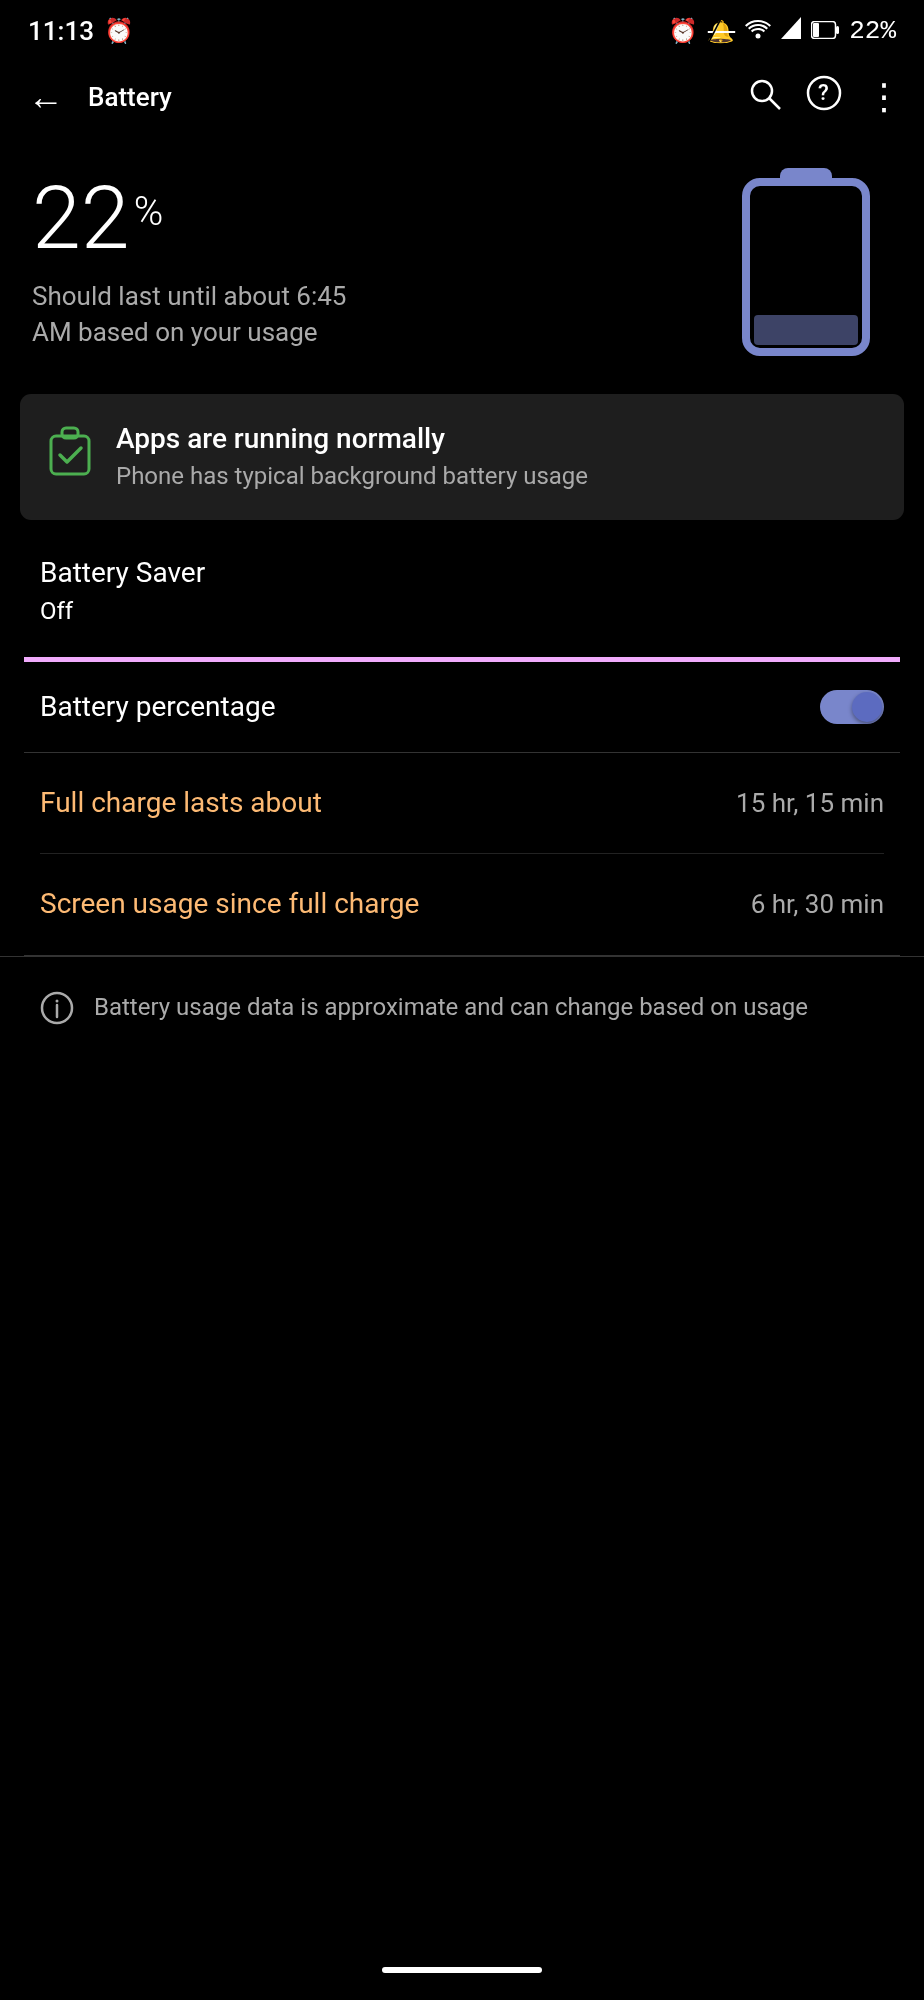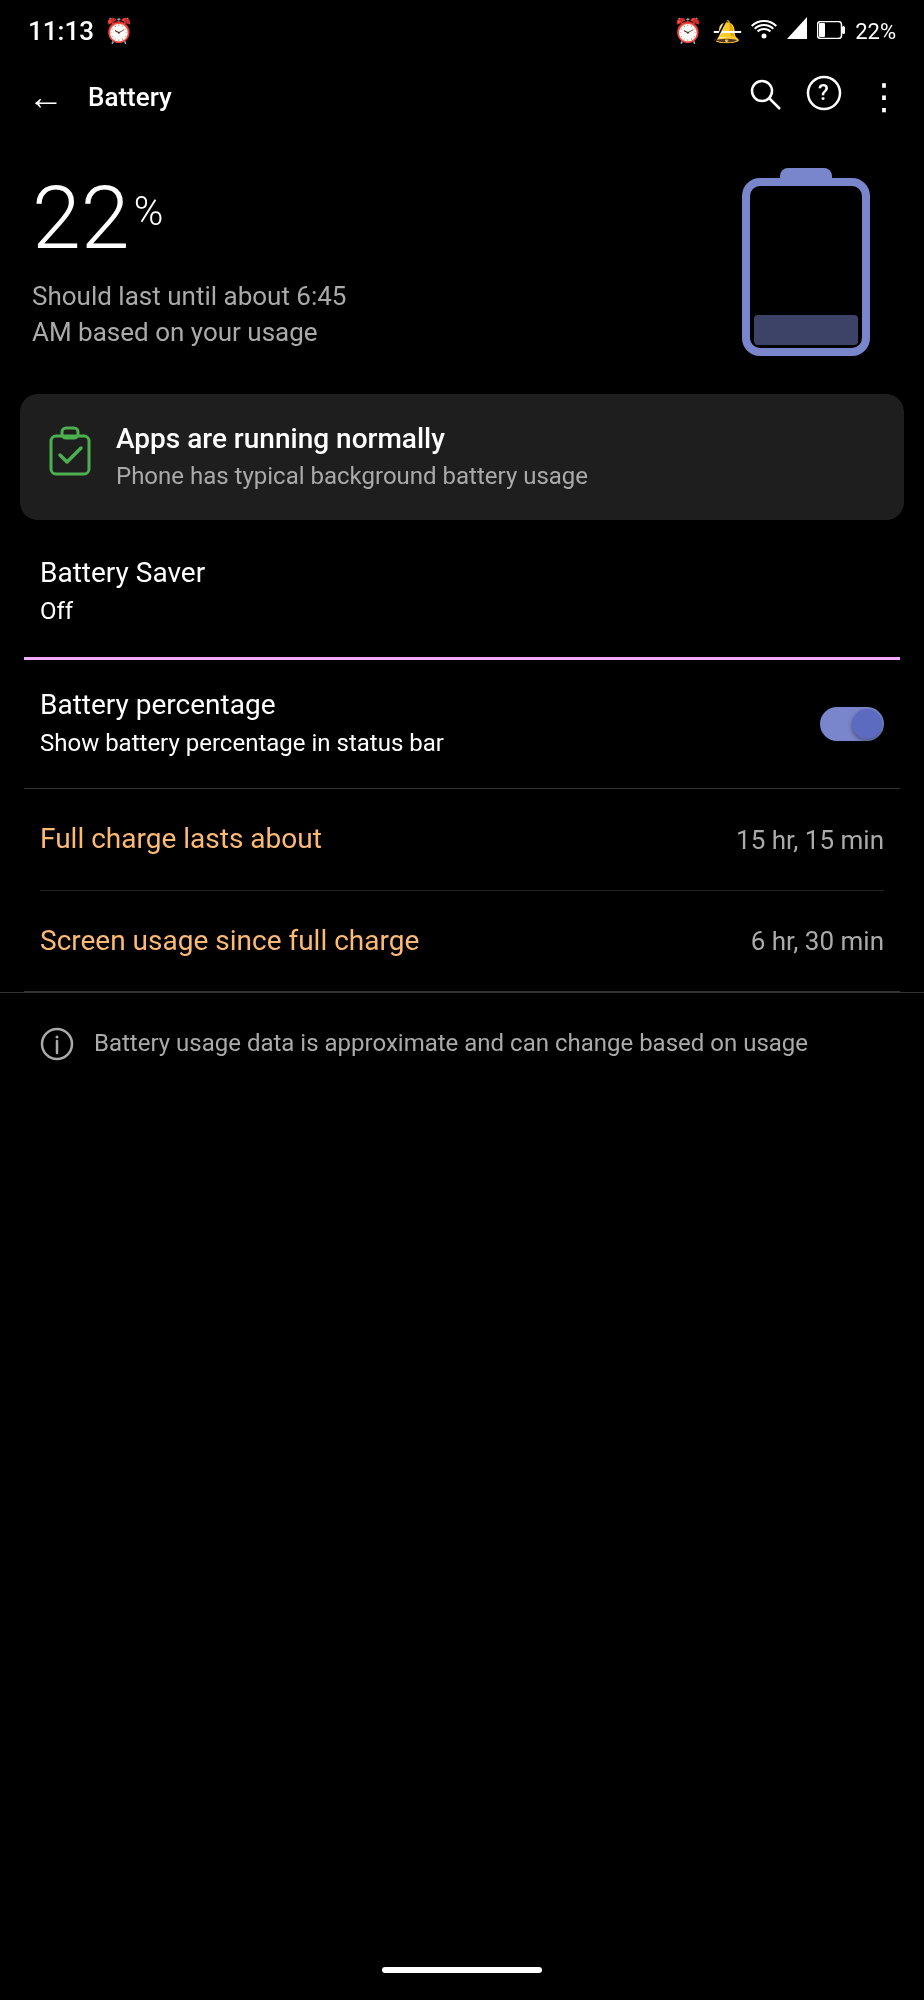--- a/index.html
+++ b/index.html
@@ -98,21 +98,21 @@
     .battery-icon-container {
       display: flex;
       align-items: center;
       justify-content: center;
       padding-right: 16px;
     }
 
     
     .apps-running-card {
       background: #1e1e1e;
-      border-radius: 18px;
+      border-radius: 11px;
       margin: 0 20px 8px 20px;
       padding: 28px 28px;
       display: flex;
       align-items: center;
       gap: 24px;
     }
     .apps-running-icon {
       font-size: 40px;
       color: #4caf50;
       flex-shrink: 0;
@@ -129,21 +129,21 @@
       margin-top: 6px;
       line-height: 1.3;
     }
 
     
     .settings-list {
       padding: 0 24px;
     }
     .settings-item {
       padding: 28px 16px;
-      border-bottom: 3px solid #f0abfc;
+      border-bottom: 5px solid #f0abfc;
       cursor: pointer;
     }
     .settings-item:last-child {
       border-bottom: none;
     }
     .settings-item-row {
       display: flex;
       align-items: center;
       justify-content: space-between;
     }
@@ -281,21 +281,21 @@
       </svg>
     </span>
 
     <span>
       <svg width="28" height="18" viewBox="0 0 28 18" fill="none">
         <rect x="0.5" y="0.5" width="24" height="17" rx="3" stroke="white" stroke-width="1.5" fill="none"></rect>
         <rect x="25" y="5" width="3" height="8" rx="1.5" fill="white"></rect>
         <rect x="2" y="2" width="6" height="14" rx="1" fill="white"></rect>
       </svg>
     </span>
-    <span style="font-size:22px;">22%</span>
+    <span style="font-size:26px;font-family:Liberation Mono, monospace;">22%</span>
   </div>
 </div>
 
 <div class="app-bar">
   <span class="app-bar-back">←</span>
   <span class="app-bar-title">Battery</span>
   <div class="app-bar-icons">
     <span class="app-bar-icon">
       <svg width="36" height="36" viewBox="0 0 36 36" fill="none" stroke="white" stroke-width="2.5">
         <circle cx="16" cy="16" r="10"></circle>
@@ -353,21 +353,20 @@
   <div class="settings-item">
     <div class="settings-item-title">Battery Saver</div>
     <div class="settings-item-subtitle">Off</div>
   </div>
 
 
   <div class="settings-item">
     <div class="settings-item-row">
       <div>
         <div class="settings-item-title">Battery percentage</div>
-        <div class="settings-item-subtitle">Show battery percentage in status bar</div>
       </div>
       <div class="toggle">
         <div class="toggle-knob"></div>
       </div>
     </div>
   </div>
 
 </div>
 
 <div class="divider"></div>

